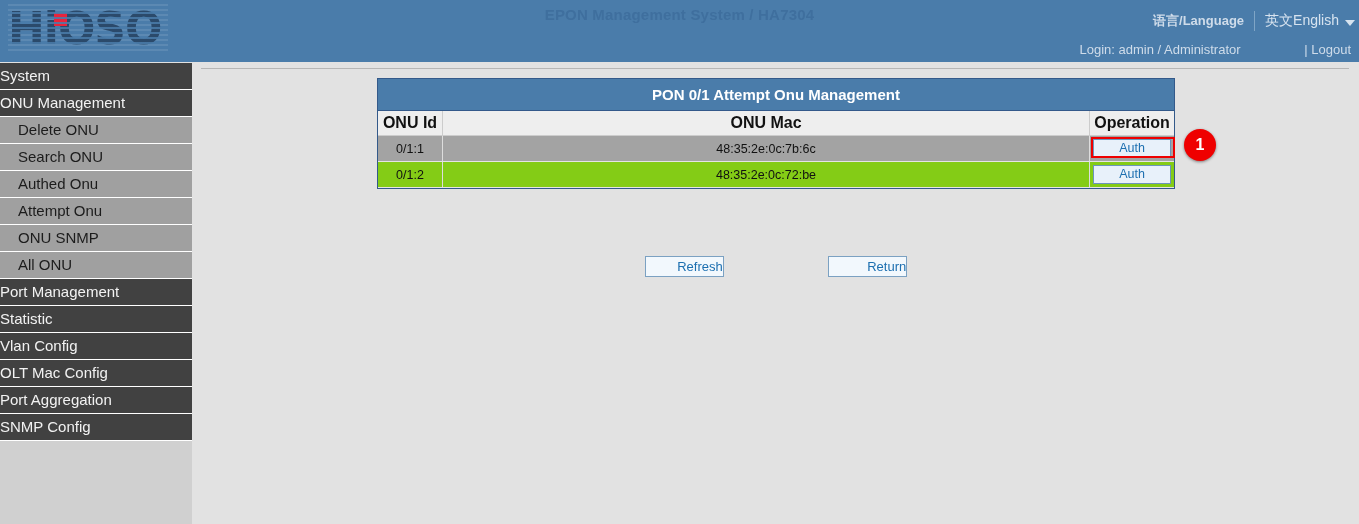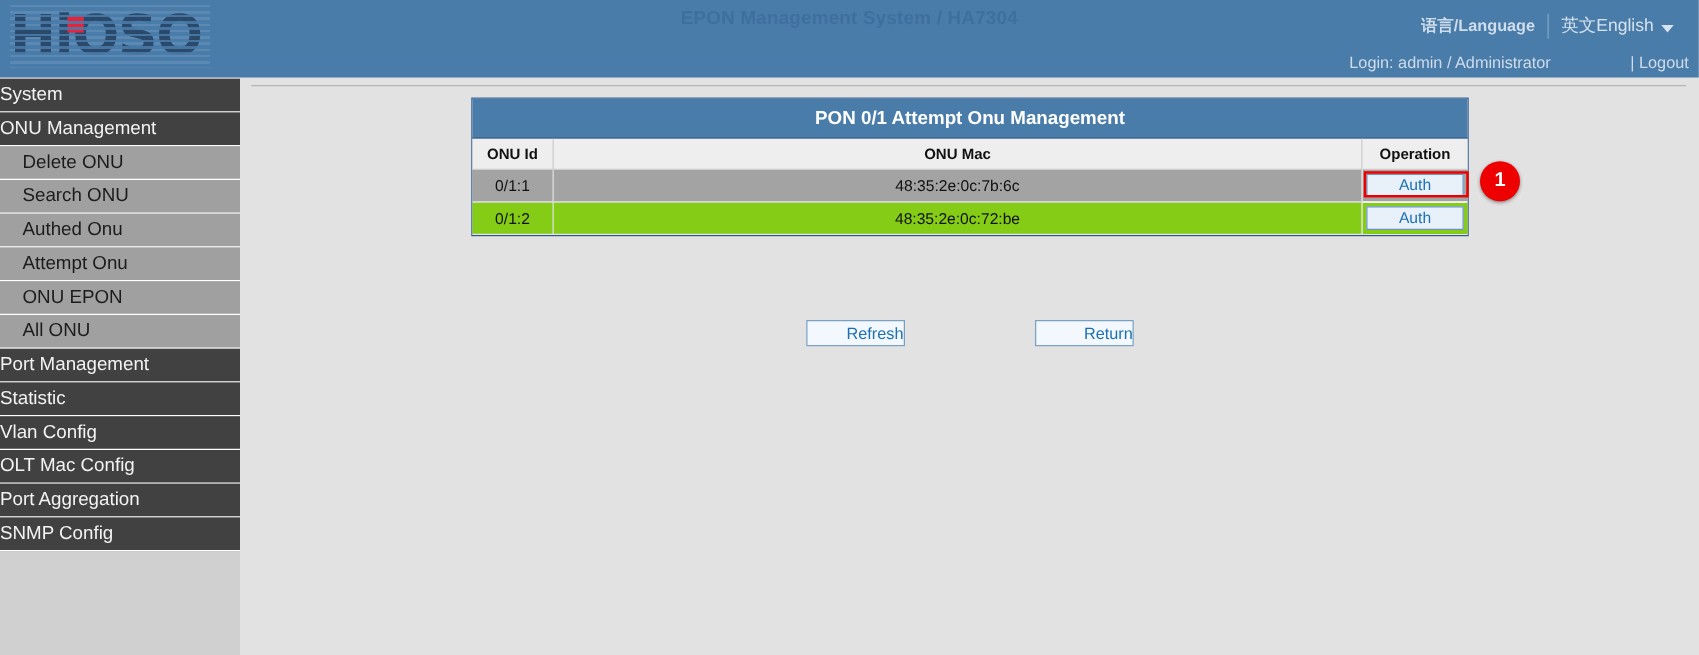--- a/index.html
+++ b/index.html
@@ -81,21 +81,21 @@
     left: 0; top: 6px;
     width: 1359px;
     text-align: center;
     font-size: 15px;
     font-weight: bold;
     color: #3f6f9e;
     letter-spacing: 0.2px;
   }
   .lang-wrap {
     position: absolute;
-    right: 20px;
+    right: 4px;
     top: 10px;
     display: flex;
     align-items: center;
     height: 22px;
   }
   .lang-label {
     font-size: 13px;
     font-weight: bold;
     color: #cfdcea;
     padding-right: 10px;
@@ -201,21 +201,21 @@
     font-weight: bold;
     border-bottom: 1px solid #33598a;
   }
   table.grid {
     width: 100%;
     border-collapse: collapse;
     table-layout: fixed;
   }
   table.grid th {
     height: 22px;
-    font-size: 12px;
+    font-size: 16px;
     font-weight: bold;
     color: #111111;
     background: #eeeeee;
     border-right: 1px solid #cccccc;
     border-bottom: 1px solid #cccccc;
   }
   table.grid th:last-child { border-right: none; }
   table.grid td {
     height: 23px;
     font-size: 12.5px;
@@ -322,21 +322,21 @@
     </div>
   </div>
 
   <div class="sidebar">
     <div class="nav-item top">System</div>
     <div class="nav-item top">ONU Management</div>
     <div class="nav-item sub">Delete ONU</div>
     <div class="nav-item sub">Search ONU</div>
     <div class="nav-item sub">Authed Onu</div>
     <div class="nav-item sub">Attempt Onu</div>
-    <div class="nav-item sub">ONU EPON</div>
+    <div class="nav-item sub">ONU SNMP</div>
     <div class="nav-item sub">All ONU</div>
     <div class="nav-item top">Port Management</div>
     <div class="nav-item top">Statistic</div>
     <div class="nav-item top">Vlan Config</div>
     <div class="nav-item top">OLT Mac Config</div>
     <div class="nav-item top">Port Aggregation</div>
     <div class="nav-item top">SNMP Config</div>
     <div class="nav-tail"></div>
   </div>
 

